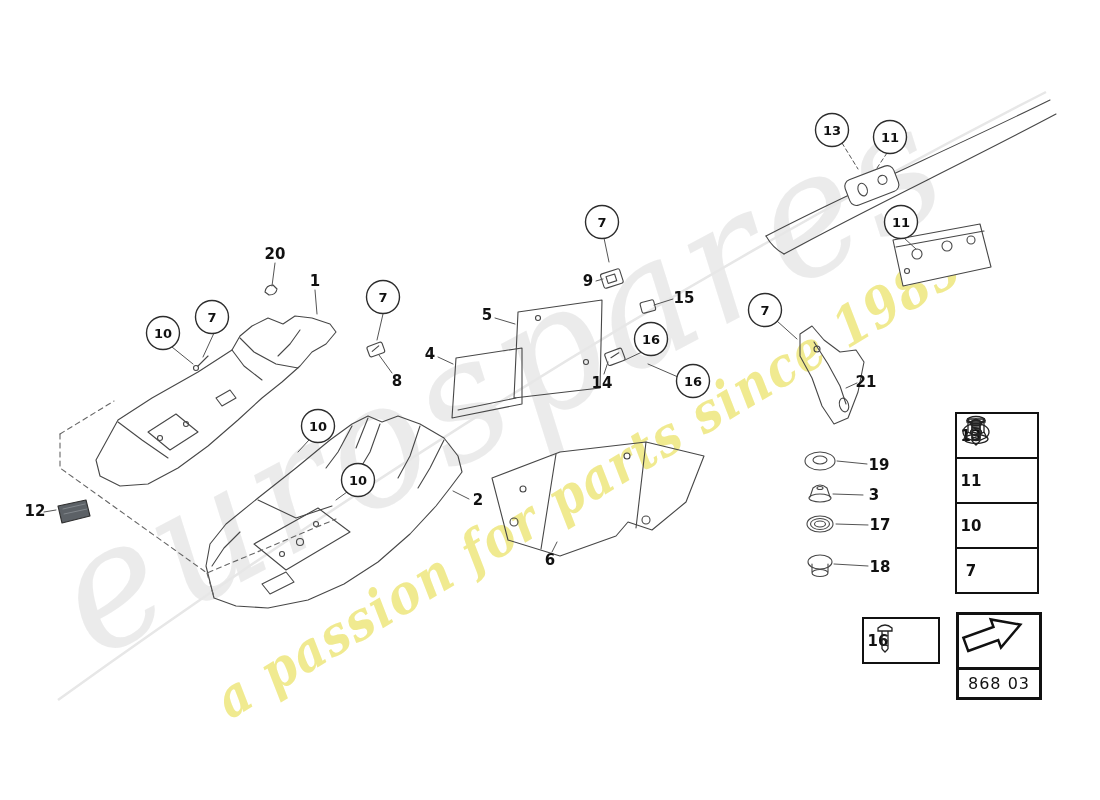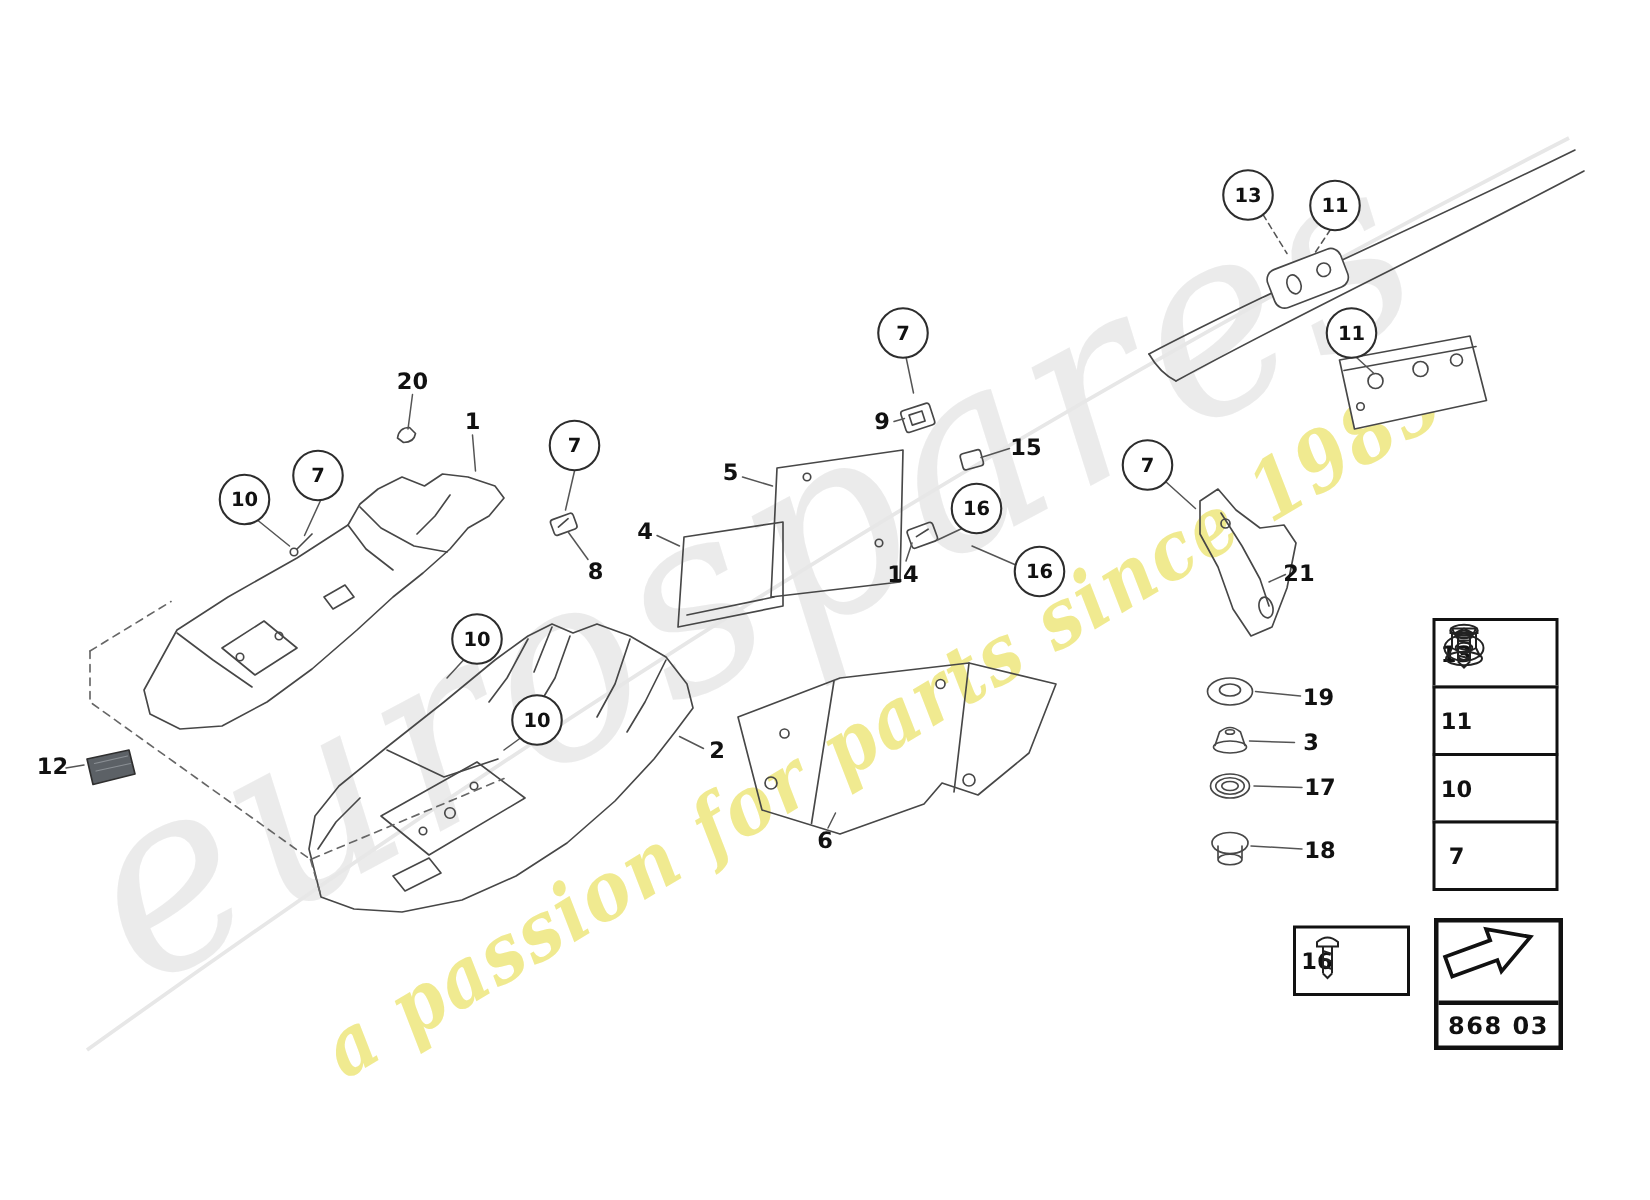--- a/index.html
+++ b/index.html
@@ -23,21 +23,21 @@
   .lrow:first-child{margin-top:0;}
   .lnum{width:28px;text-align:center;font-weight:700;font-size:15px;color:#111;}
   .licon{flex:1;display:flex;justify-content:center;align-items:center;}
 
   .screwbox{position:absolute;left:862px;top:617px;width:78px;height:47px;border:2px solid #111;
             box-sizing:border-box;display:flex;align-items:center;background:#fff;}
 
   .refwrap{position:absolute;left:956px;top:612px;width:86px;border:3px solid #111;background:#fff;box-sizing:border-box;}
   .refarrow{height:52px;display:flex;align-items:center;justify-content:center;border-bottom:3px solid #111;}
   .refcode{height:27px;display:flex;align-items:center;justify-content:center;
-           font-weight:700;font-size:16px;color:#111;letter-spacing:1px;}
+           font-weight:400;font-size:16px;color:#111;letter-spacing:1px;}
 
   .ic{stroke:#222;stroke-width:1.3;fill:none;}
 </style>
 </head>
 <body>
 
 <div class="stage">
 
   <svg width="1100" height="800" viewBox="0 0 1100 800">
 

